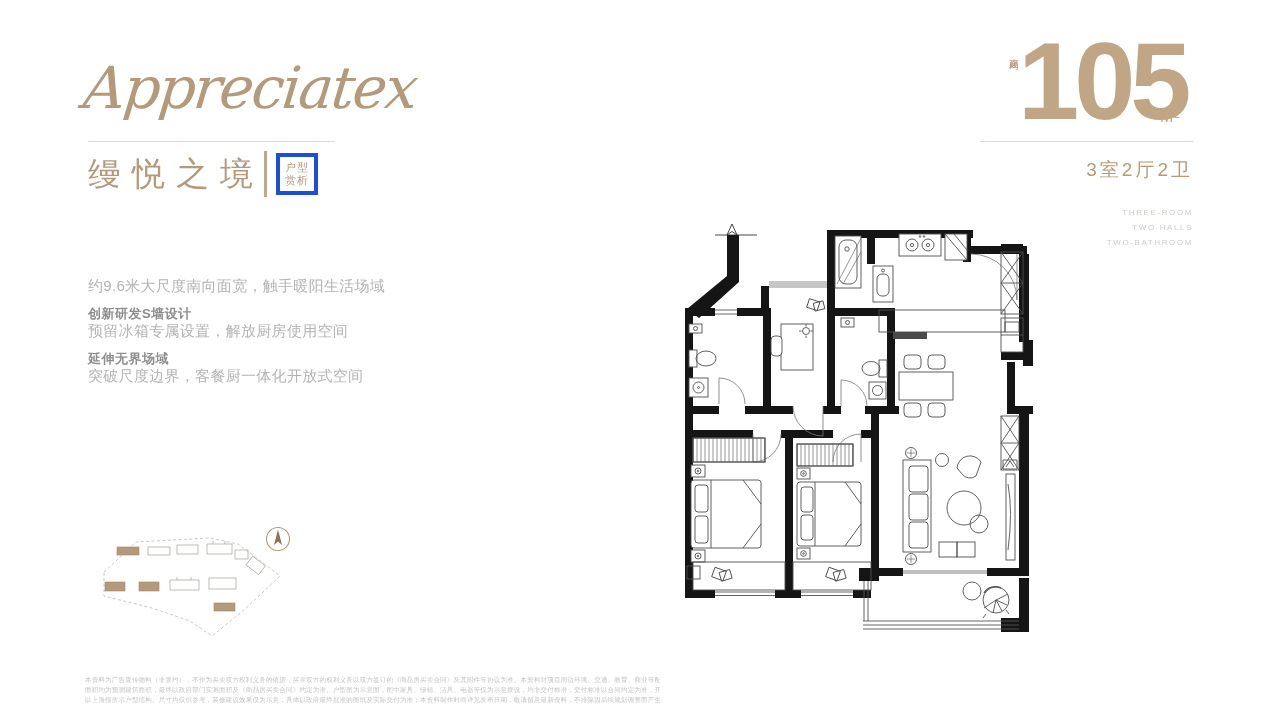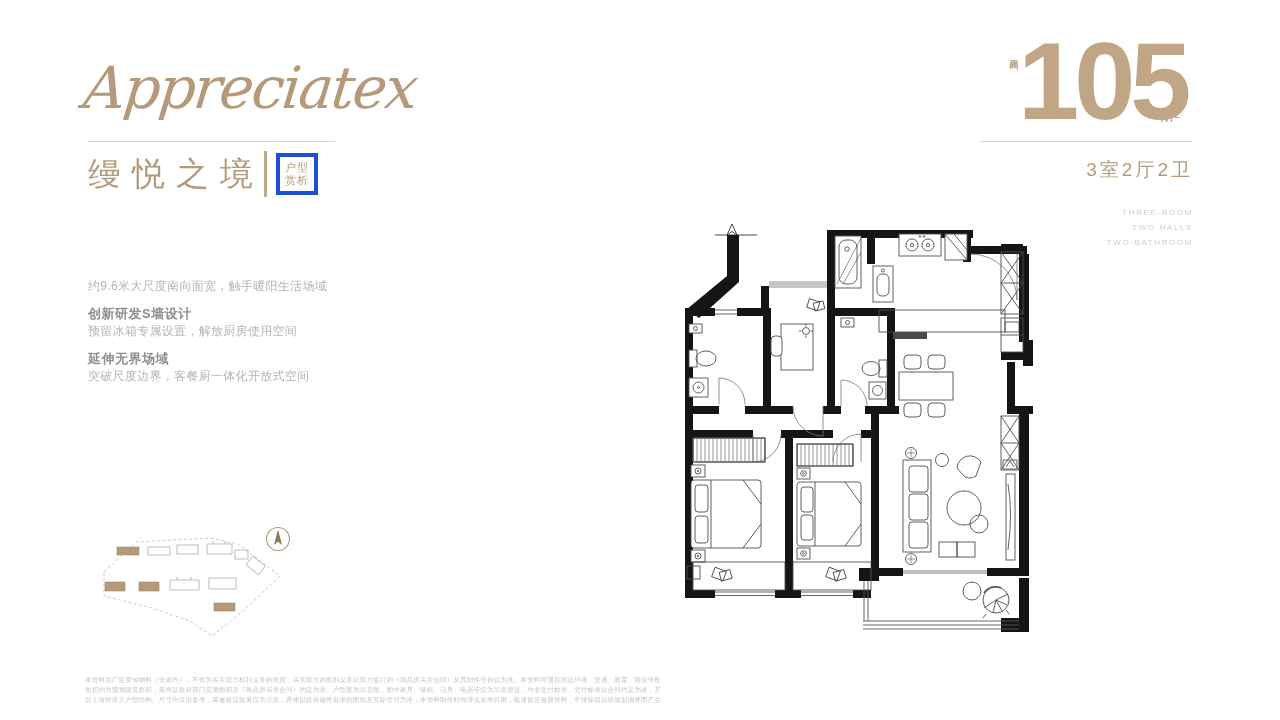--- a/index.html
+++ b/index.html
@@ -48,21 +48,21 @@
   }
   .layout-en {
     right:87px; top:205px; text-align:right; font-size:8px; color:#cfccc6;
     letter-spacing:1.6px; line-height:15px;
   }
 
   
   .features { left:88px; top:277px; width:340px; }
   .feature { margin-bottom:13px; }
   .feature-title { font-size:13px; font-weight:bold; color:#8e8e8e; letter-spacing:.5px; line-height:16px; }
-  .feature-desc  { font-size:12px; color:#b4b4b4; letter-spacing:.3px; line-height:14px; margin-top:2px; }
+  .feature-desc  { font-size:15px; color:#b4b4b4; letter-spacing:.3px; line-height:14px; margin-top:2px; }
 
   
   .site-plan  { left:92px;  top:518px; }
   .floor-plan { left:675px; top:222px; }
 
   
   .disclaimer { left:85px; top:675px; width:575px; }
   .disclaimer p { font-size:6.5px; color:#c4c4c4; line-height:10px; letter-spacing:.2px; white-space:nowrap; overflow:hidden; }
 </style>
 </head>

